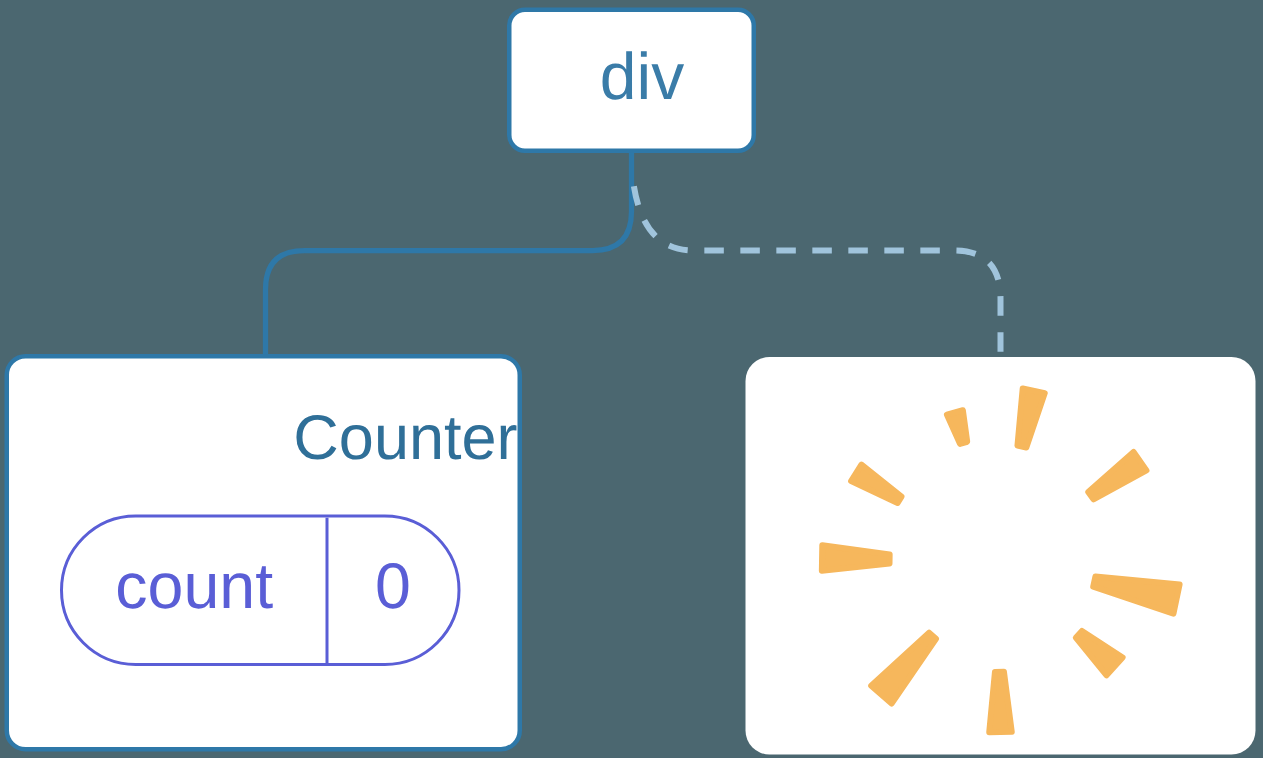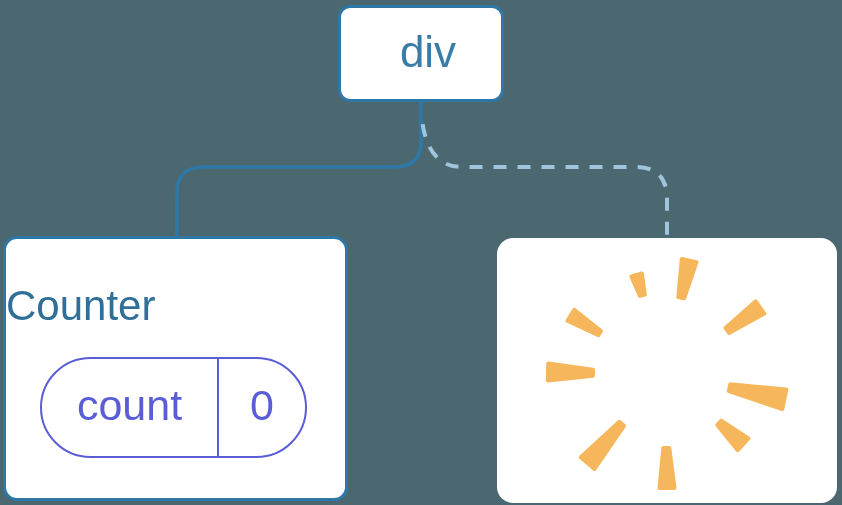--- a/index.html
+++ b/index.html
@@ -43,22 +43,22 @@
   .card-counter {
     position: absolute;
     left: 3px; top: 236px;
     width: 345px; height: 265px;
     box-sizing: border-box;
     background: #ffffff;
     border: 3px solid #2e78a8;
     border-radius: 14px;
   }
   .counter-title {
-    margin-top: 46px;
-    text-align: left;
+    margin-top: 32px;
+    text-align: right;
     color: #2f6f98;
     font-size: 42px;
     font-weight: 500;
     line-height: 42px;
   }
   .state-pill {
     box-sizing: border-box;
     margin: 30px 0 0 34px;
     width: 267px; height: 101px;
     border: 2.5px solid #5a5ed6;

